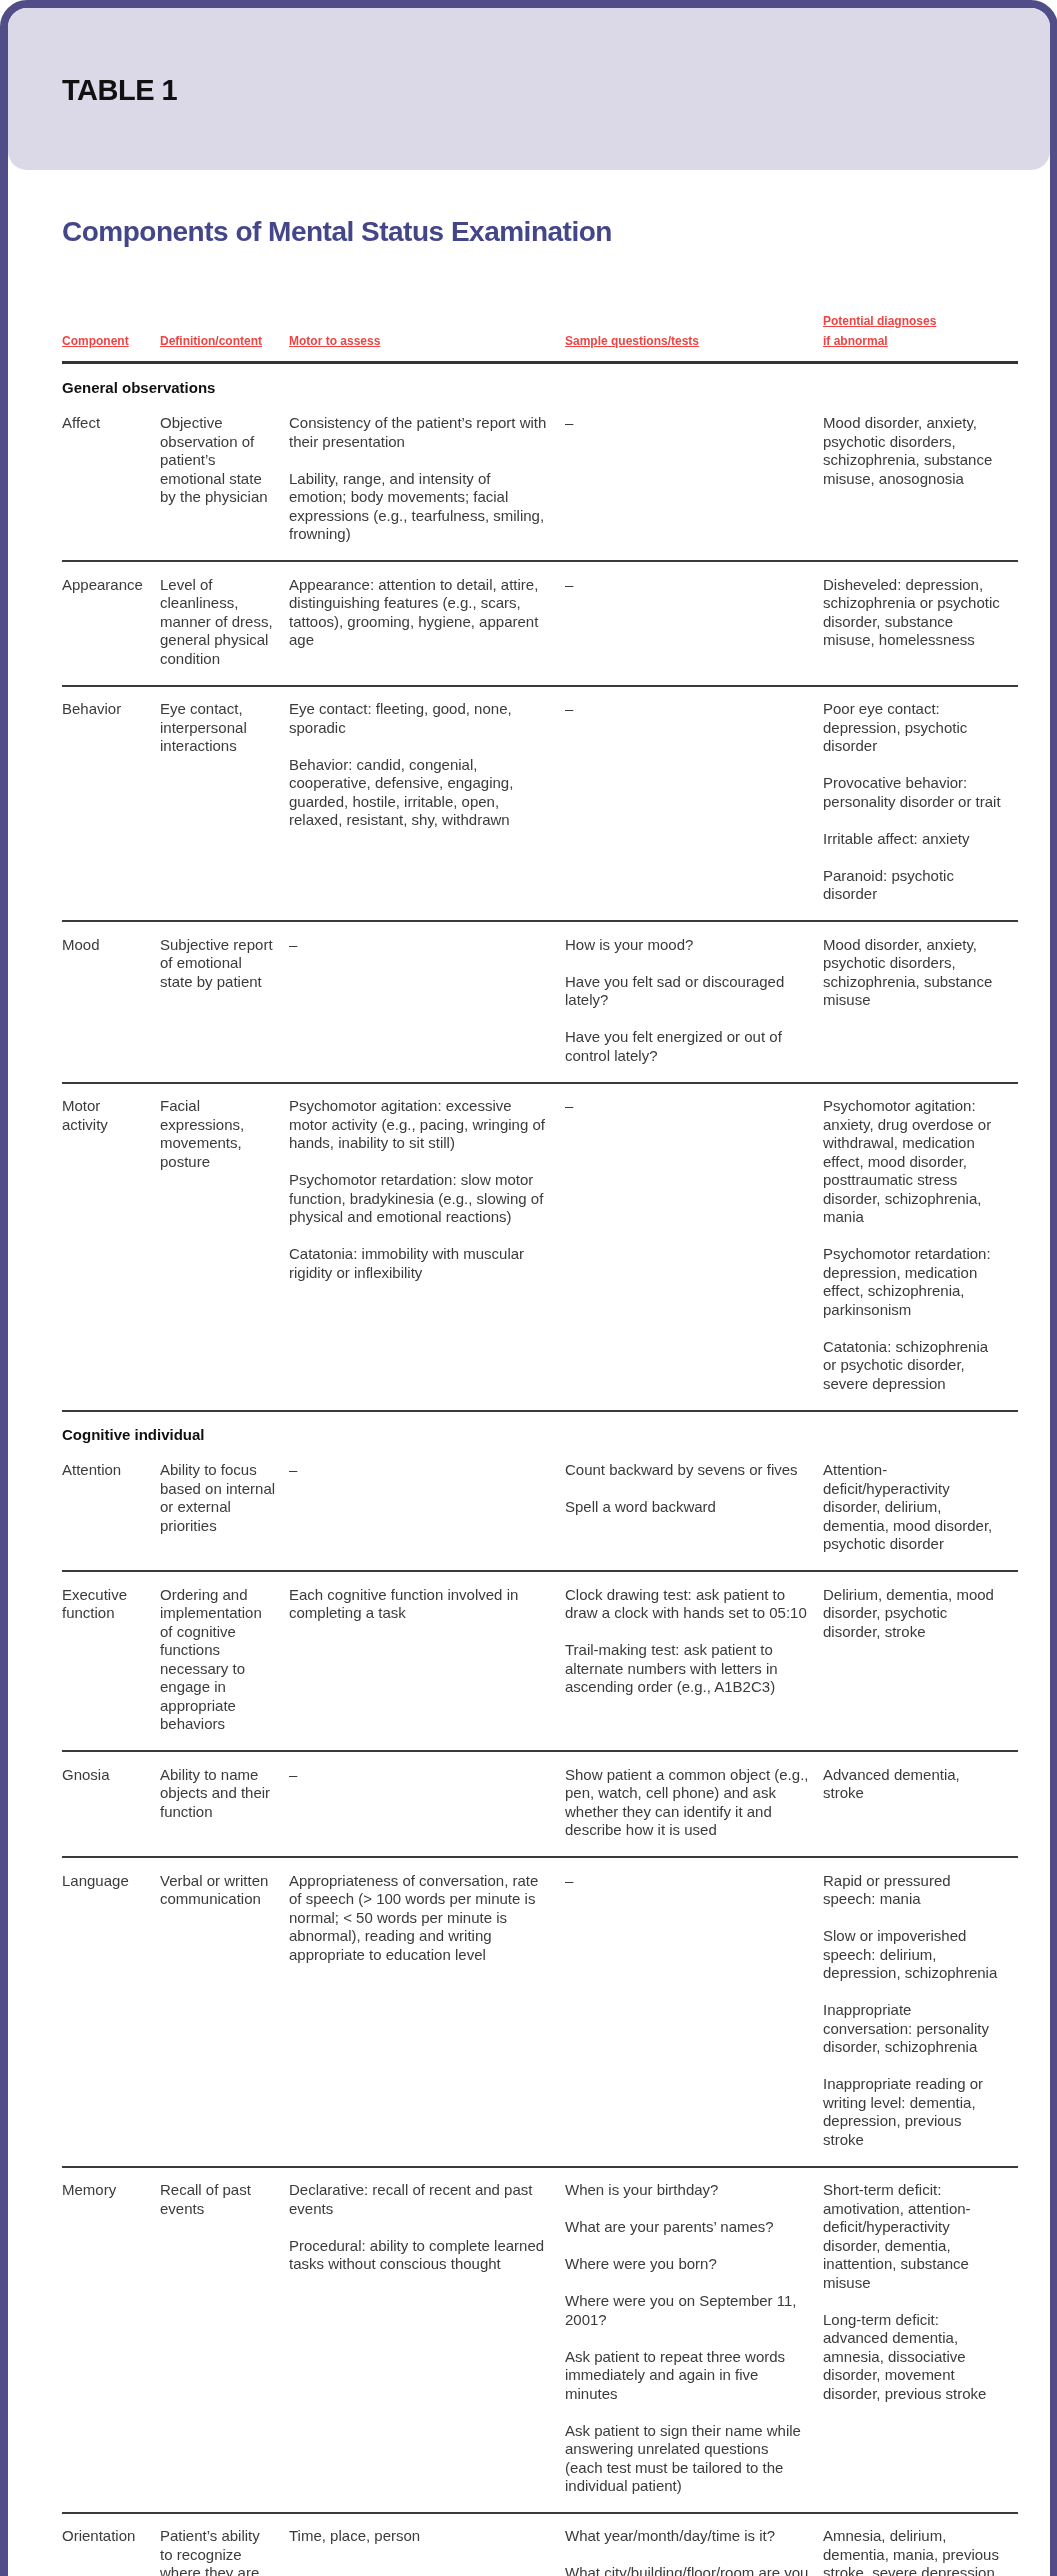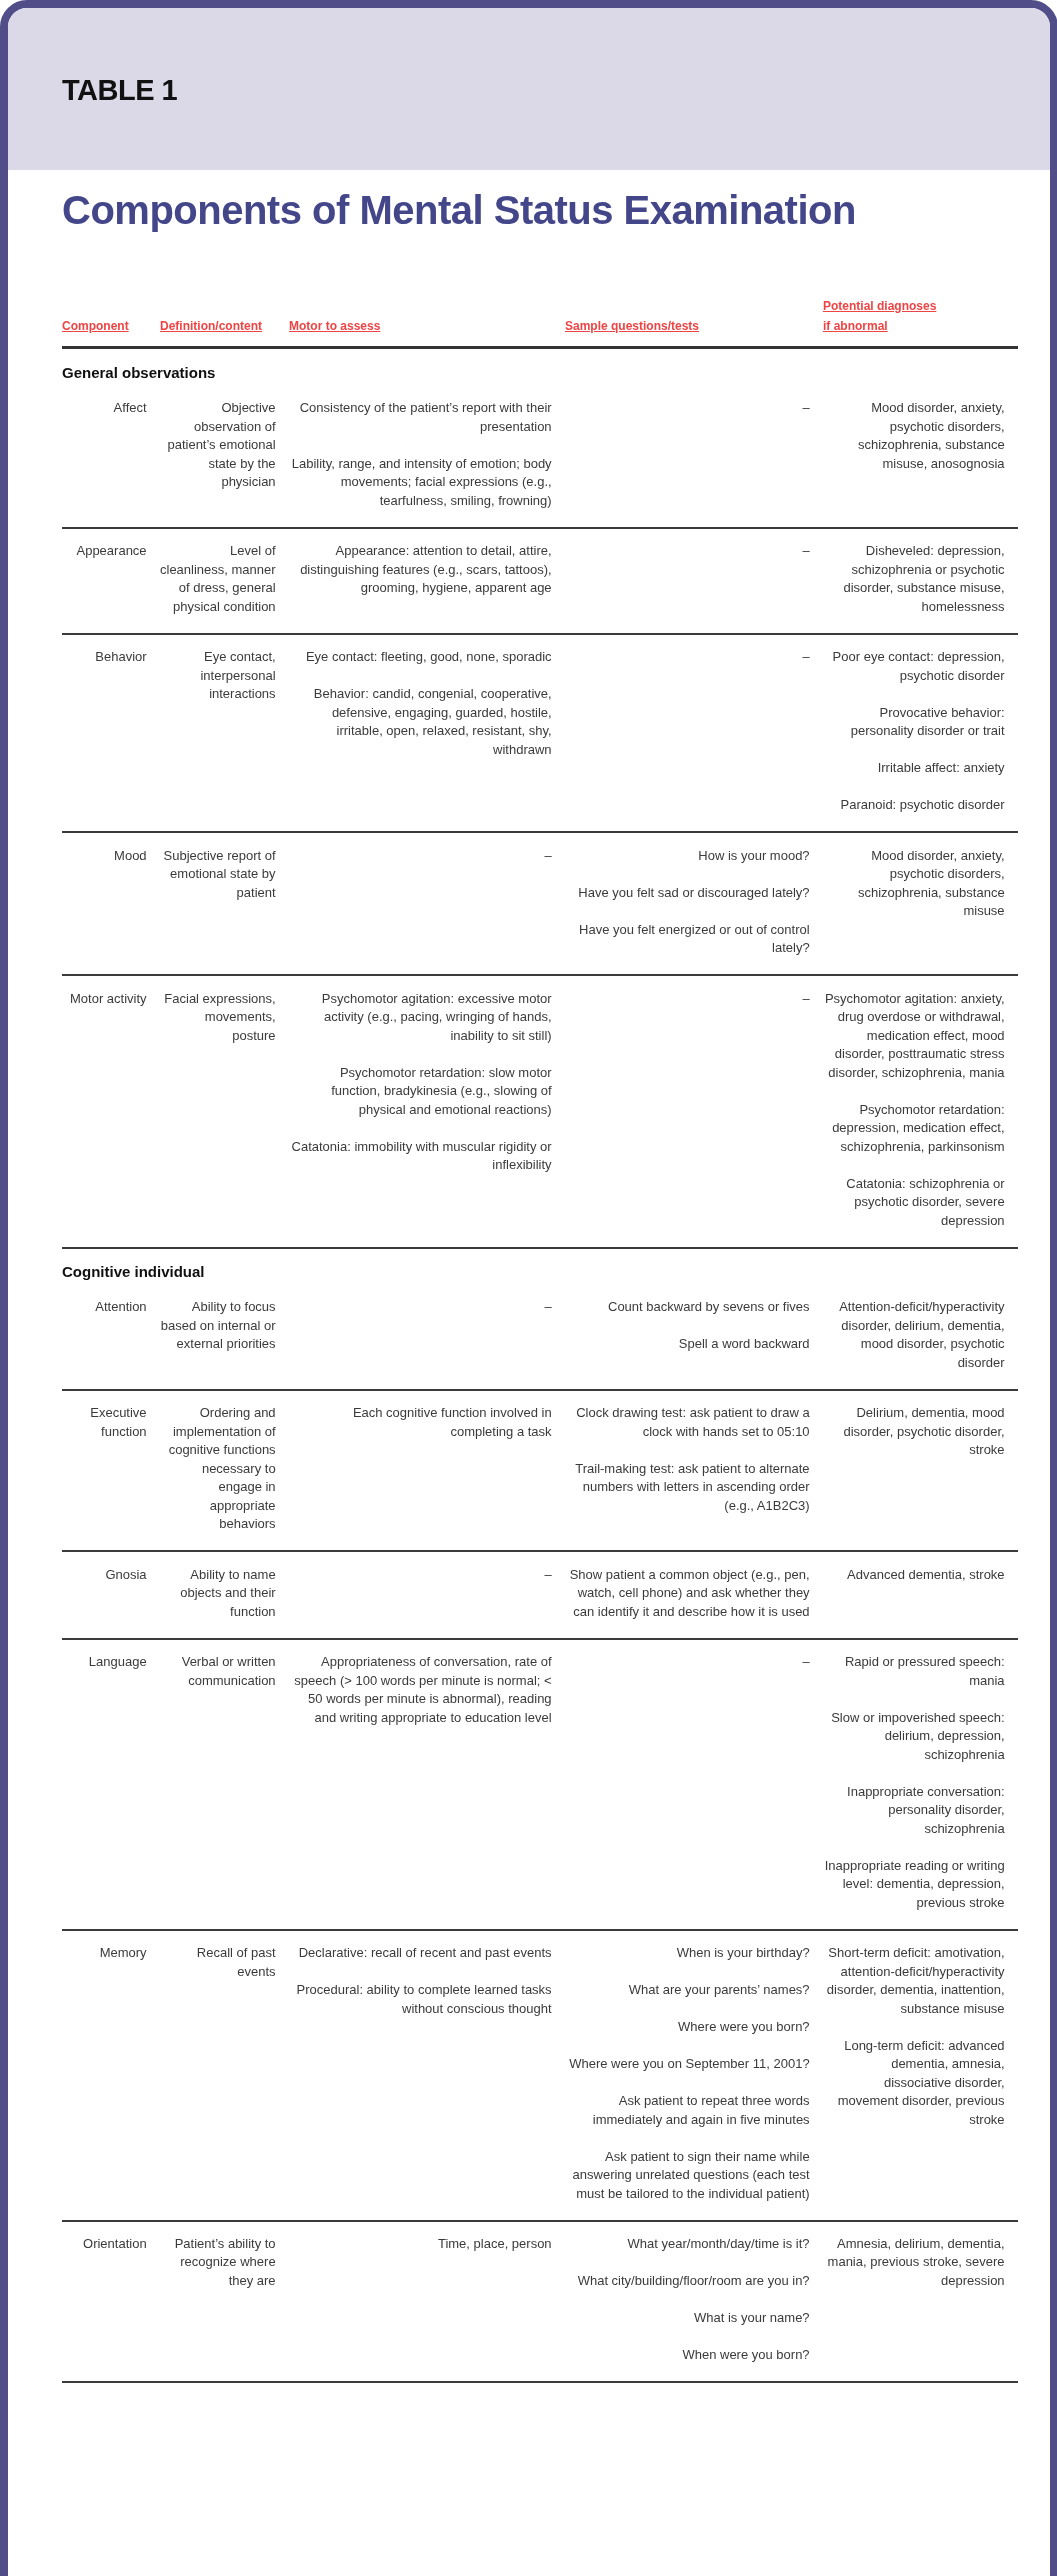--- a/index.html
+++ b/index.html
@@ -11,31 +11,32 @@
     border:8.2px solid #504d88;
     border-radius:27px;
     overflow:hidden;
     background:#ffffff;
     display:flex;
     flex-direction:column;
   }
   .band {
     background:#dbd8e8;
     padding:66px 31px 63px 54px;
+    border-radius:19px;
   }
   .band-label {
     font-size:29px;
     font-weight:bold;
     color:#111111;
     letter-spacing:-0.5px;
   }
   .content { padding:0 32px 0 54px; flex:1; }
   .title {
-    margin:18px 0 0 0;
-    font-size:40px;
+    margin:46px 0 0 0;
+    font-size:28px;
     font-weight:bold;
     color:#44468a;
     letter-spacing:-0.5px;
   }
   .thead {
     display:grid;
     grid-template-columns:98px 129px 276px 258px 1fr;
     align-items:end;
     margin-top:64px;
     padding-bottom:10.3px;
@@ -56,26 +57,25 @@
     color:#101010;
     padding:14.4px 0 5.2px 0;
   }
   .tr {
     display:grid;
     grid-template-columns:98px 129px 276px 258px 1fr;
     border-bottom:2.6px solid #3a3a3a;
     padding:13.4px 0 16.5px 0;
   }
   .td {
-    font-size:13px;
+    font-size:15px;
     line-height:18.5px;
     color:#3b3b3b;
     padding-right:13.4px;
     white-space:pre-wrap;
-    text-align:right;
   }
 </style>
 </head>
 <body>
 
 <div class="frame">
 
   <div class="band">
     <div class="band-label">TABLE 1</div>
   </div>

